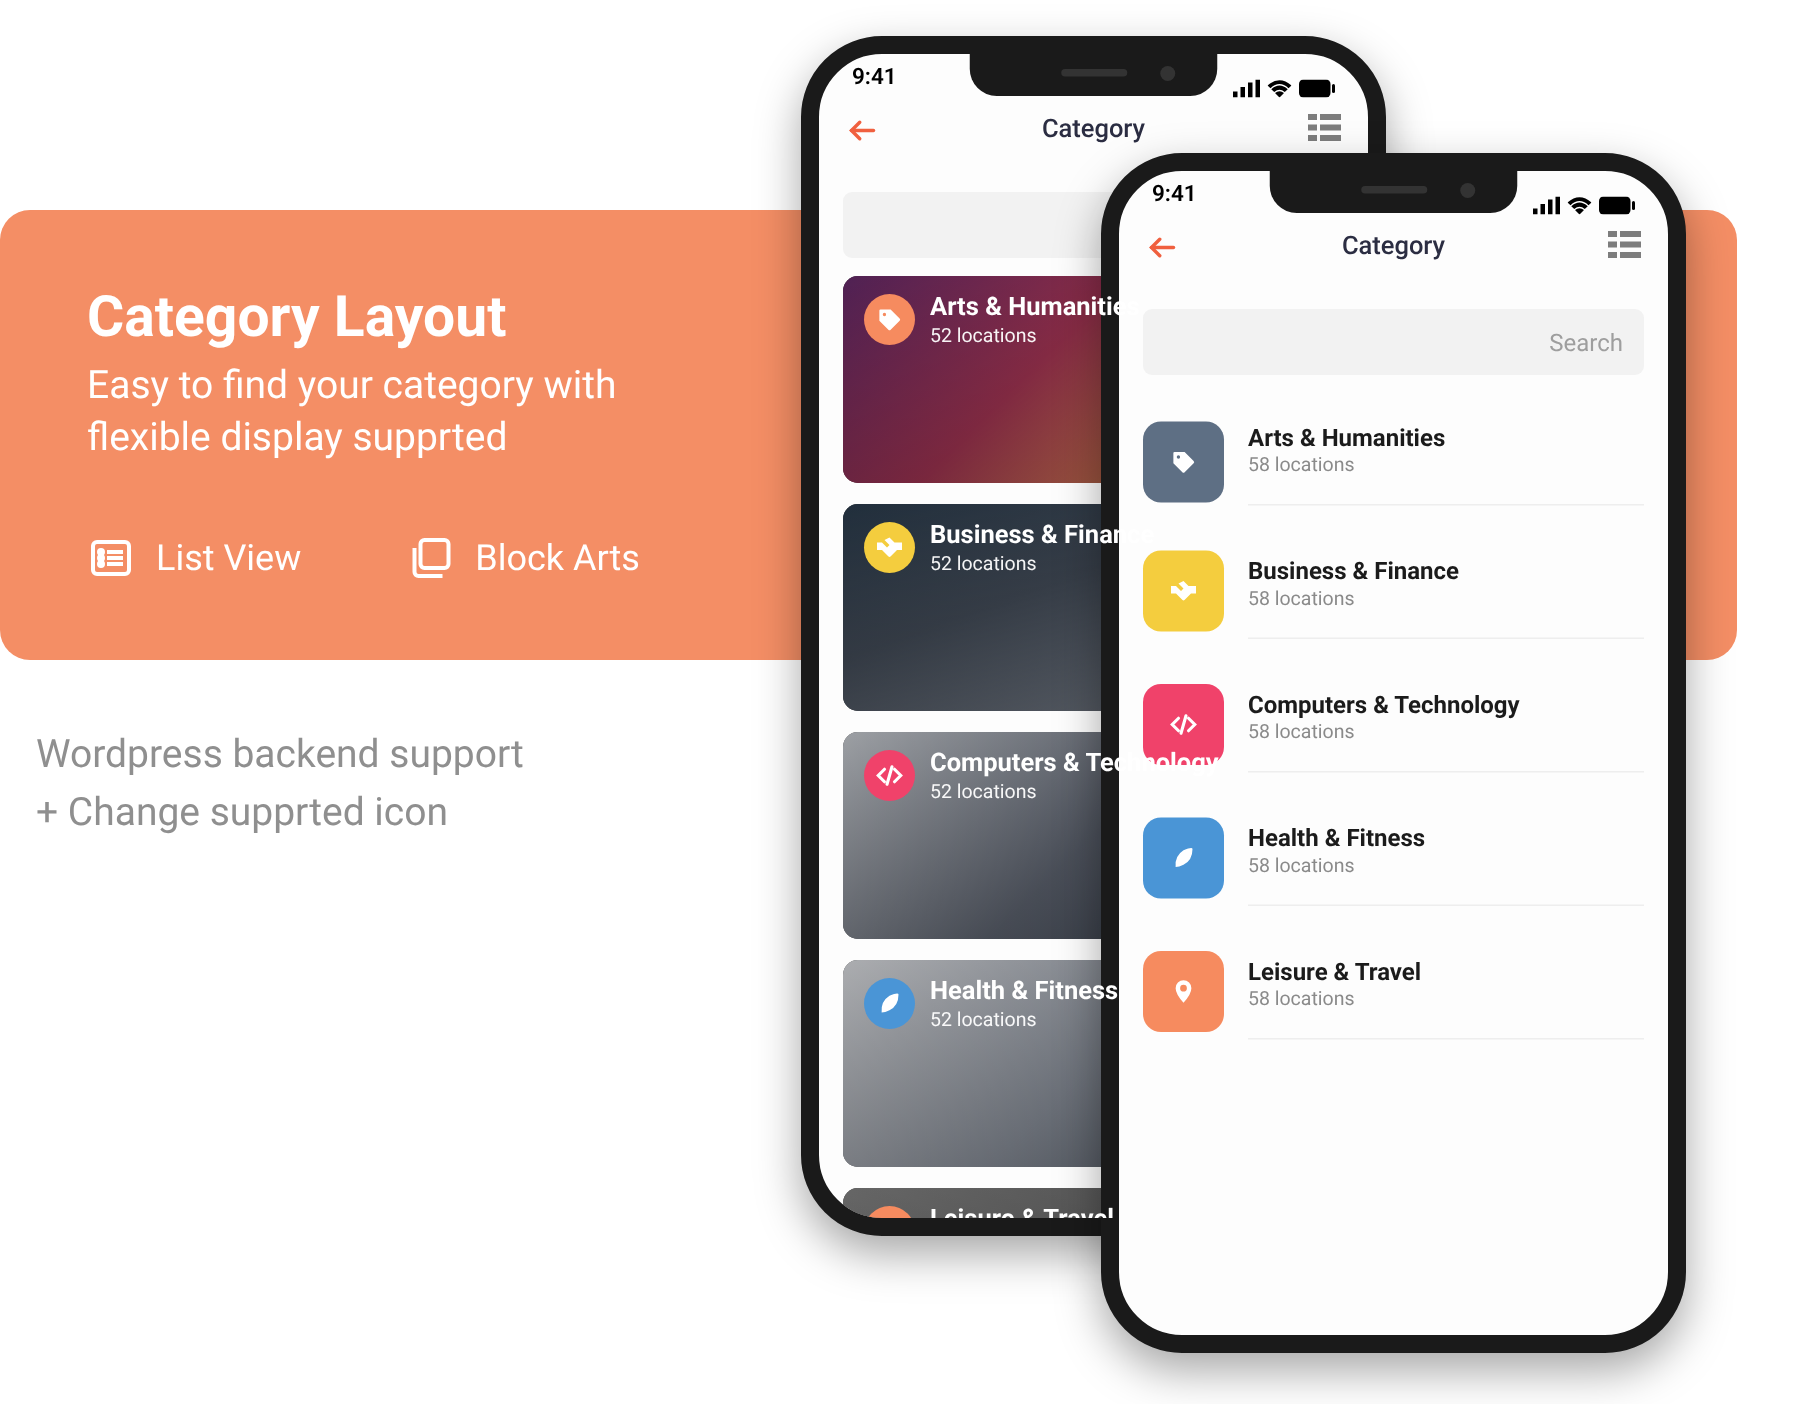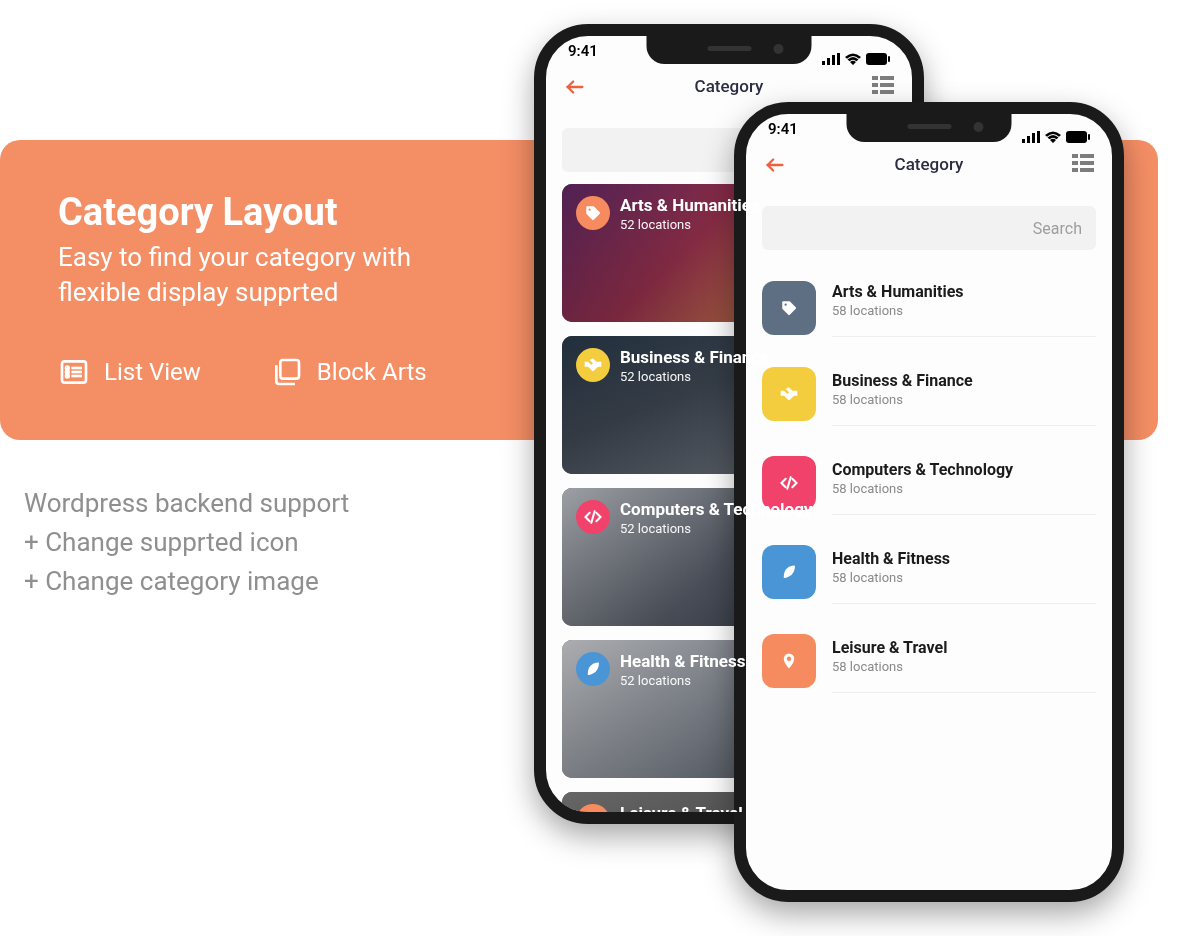--- a/index.html
+++ b/index.html
@@ -248,21 +248,20 @@
         </svg>
       </span>
       <span>Block Arts</span>
     </div>
   </div>
 </div>
 
 <div class="below-text">
   <div>Wordpress backend support</div>
   <div>+ Change supprted icon</div>
-  <div>+ Change category image</div>
 </div>
 
 <div class="phone left">
   <div class="notch"></div>
   <div class="statusbar">
     <span>9:41</span>
     <span class="status-icons">
       <svg width="18" height="12" viewBox="0 0 18 12">
           <rect x="0" y="8" width="3" height="4" fill="#000"></rect>
           <rect x="5" y="5" width="3" height="7" fill="#000"></rect>

